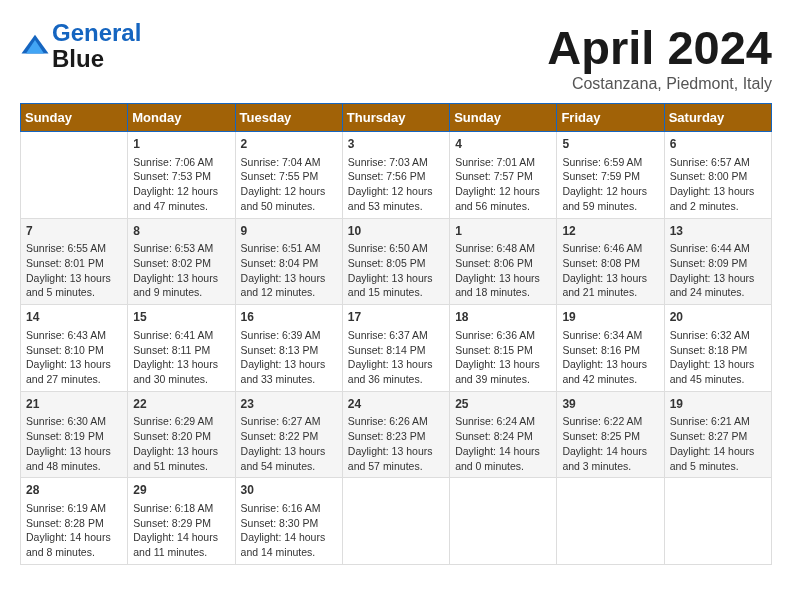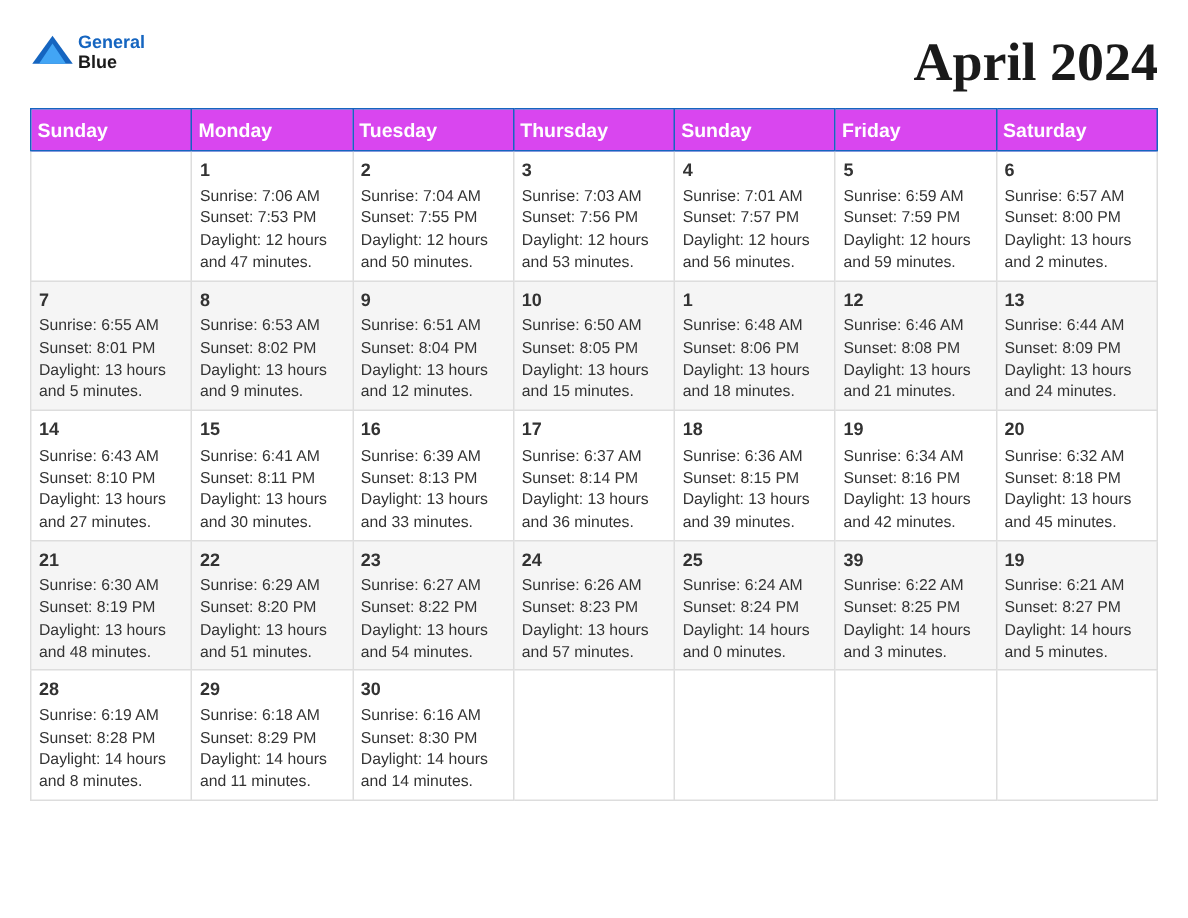--- a/index.html
+++ b/index.html
@@ -14,51 +14,50 @@
       display: flex;
       justify-content: space-between;
       align-items: flex-start;
       margin-bottom: 10px;
     }
     .logo {
       display: flex;
       align-items: center;
     }
     .logo-text {
-      font-size: 12px;
+      font-size: 24px;
       font-weight: bold;
       color: #1a1a1a;
       line-height: 1.1;
     }
     .logo-text .blue { color: #1565C0; }
     .logo-icon {
       width: 30px;
       height: 30px;
       margin-right: 2px;
     }
     .title-block {
       text-align: right;
     }
     .month-title {
-      font-size: 36px;
+      font-size: 47px;
       font-weight: bold;
       color: #1a1a1a;
-      font-family: Liberation Serif, serif;
     }
     .subtitle {
       font-size: 16px;
       color: #555;
     }
     table {
       width: 100%;
       border-collapse: collapse;
       font-size: 11px;
     }
     thead tr th {
-      background-color: #d946ef;
+      background-color: #a16207;
       color: #fff;
       padding: 6px 4px;
       text-align: left;
       font-size: 13px;
       font-weight: bold;
       border: 1px solid #1565C0;
     }
     tbody tr td {
       vertical-align: top;
       padding: 4px 5px;
@@ -92,20 +91,21 @@
       <polygon points="20,5 38,30 2,30" fill="#1565C0"></polygon>
       <polygon points="20,12 32,30 8,30" fill="#42A5F5"></polygon>
     </svg>
     <div class="logo-text">
       <span class="blue">General</span><br>
       <span>Blue</span>
     </div>
   </div>
   <div class="title-block">
     <div class="month-title">April 2024</div>
+    <div class="subtitle">Costanzana, Piedmont, Italy</div>
   </div>
 </div>
 
 <table>
   <thead>
     <tr id="header-row">
     <th>Sunday</th>
         <th>Monday</th>
         <th>Tuesday</th>
         <th>Thursday</th>

